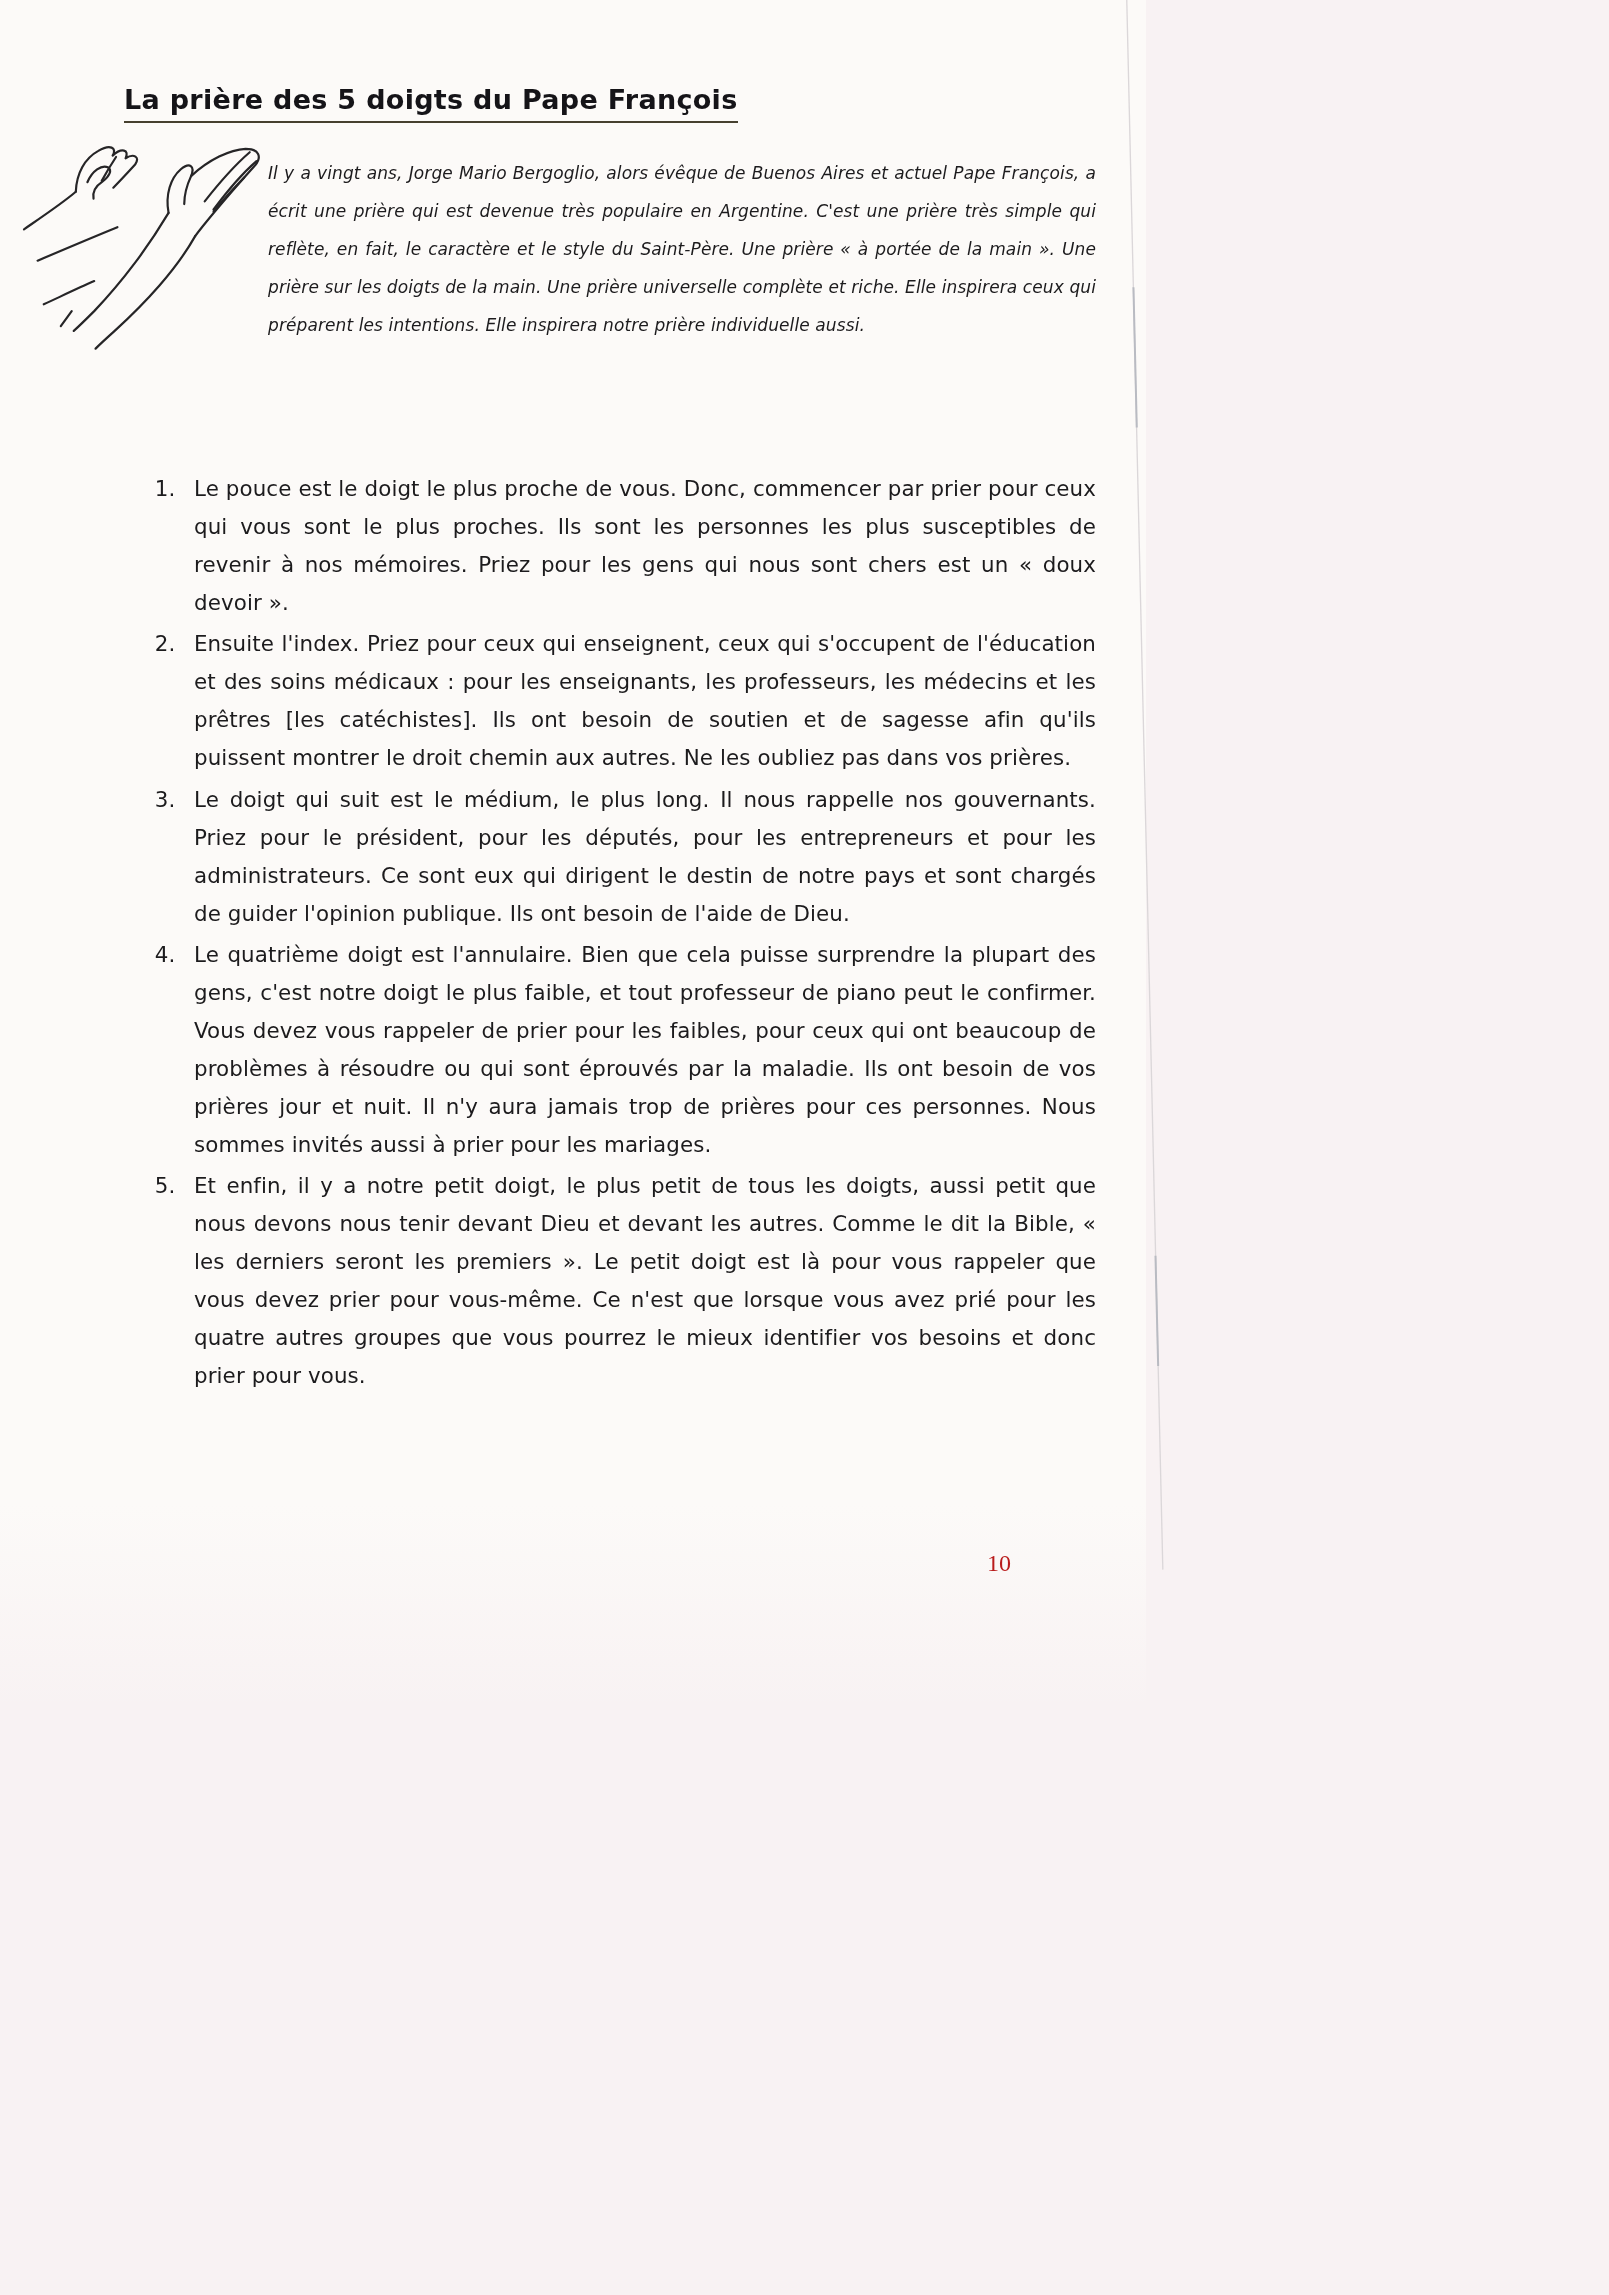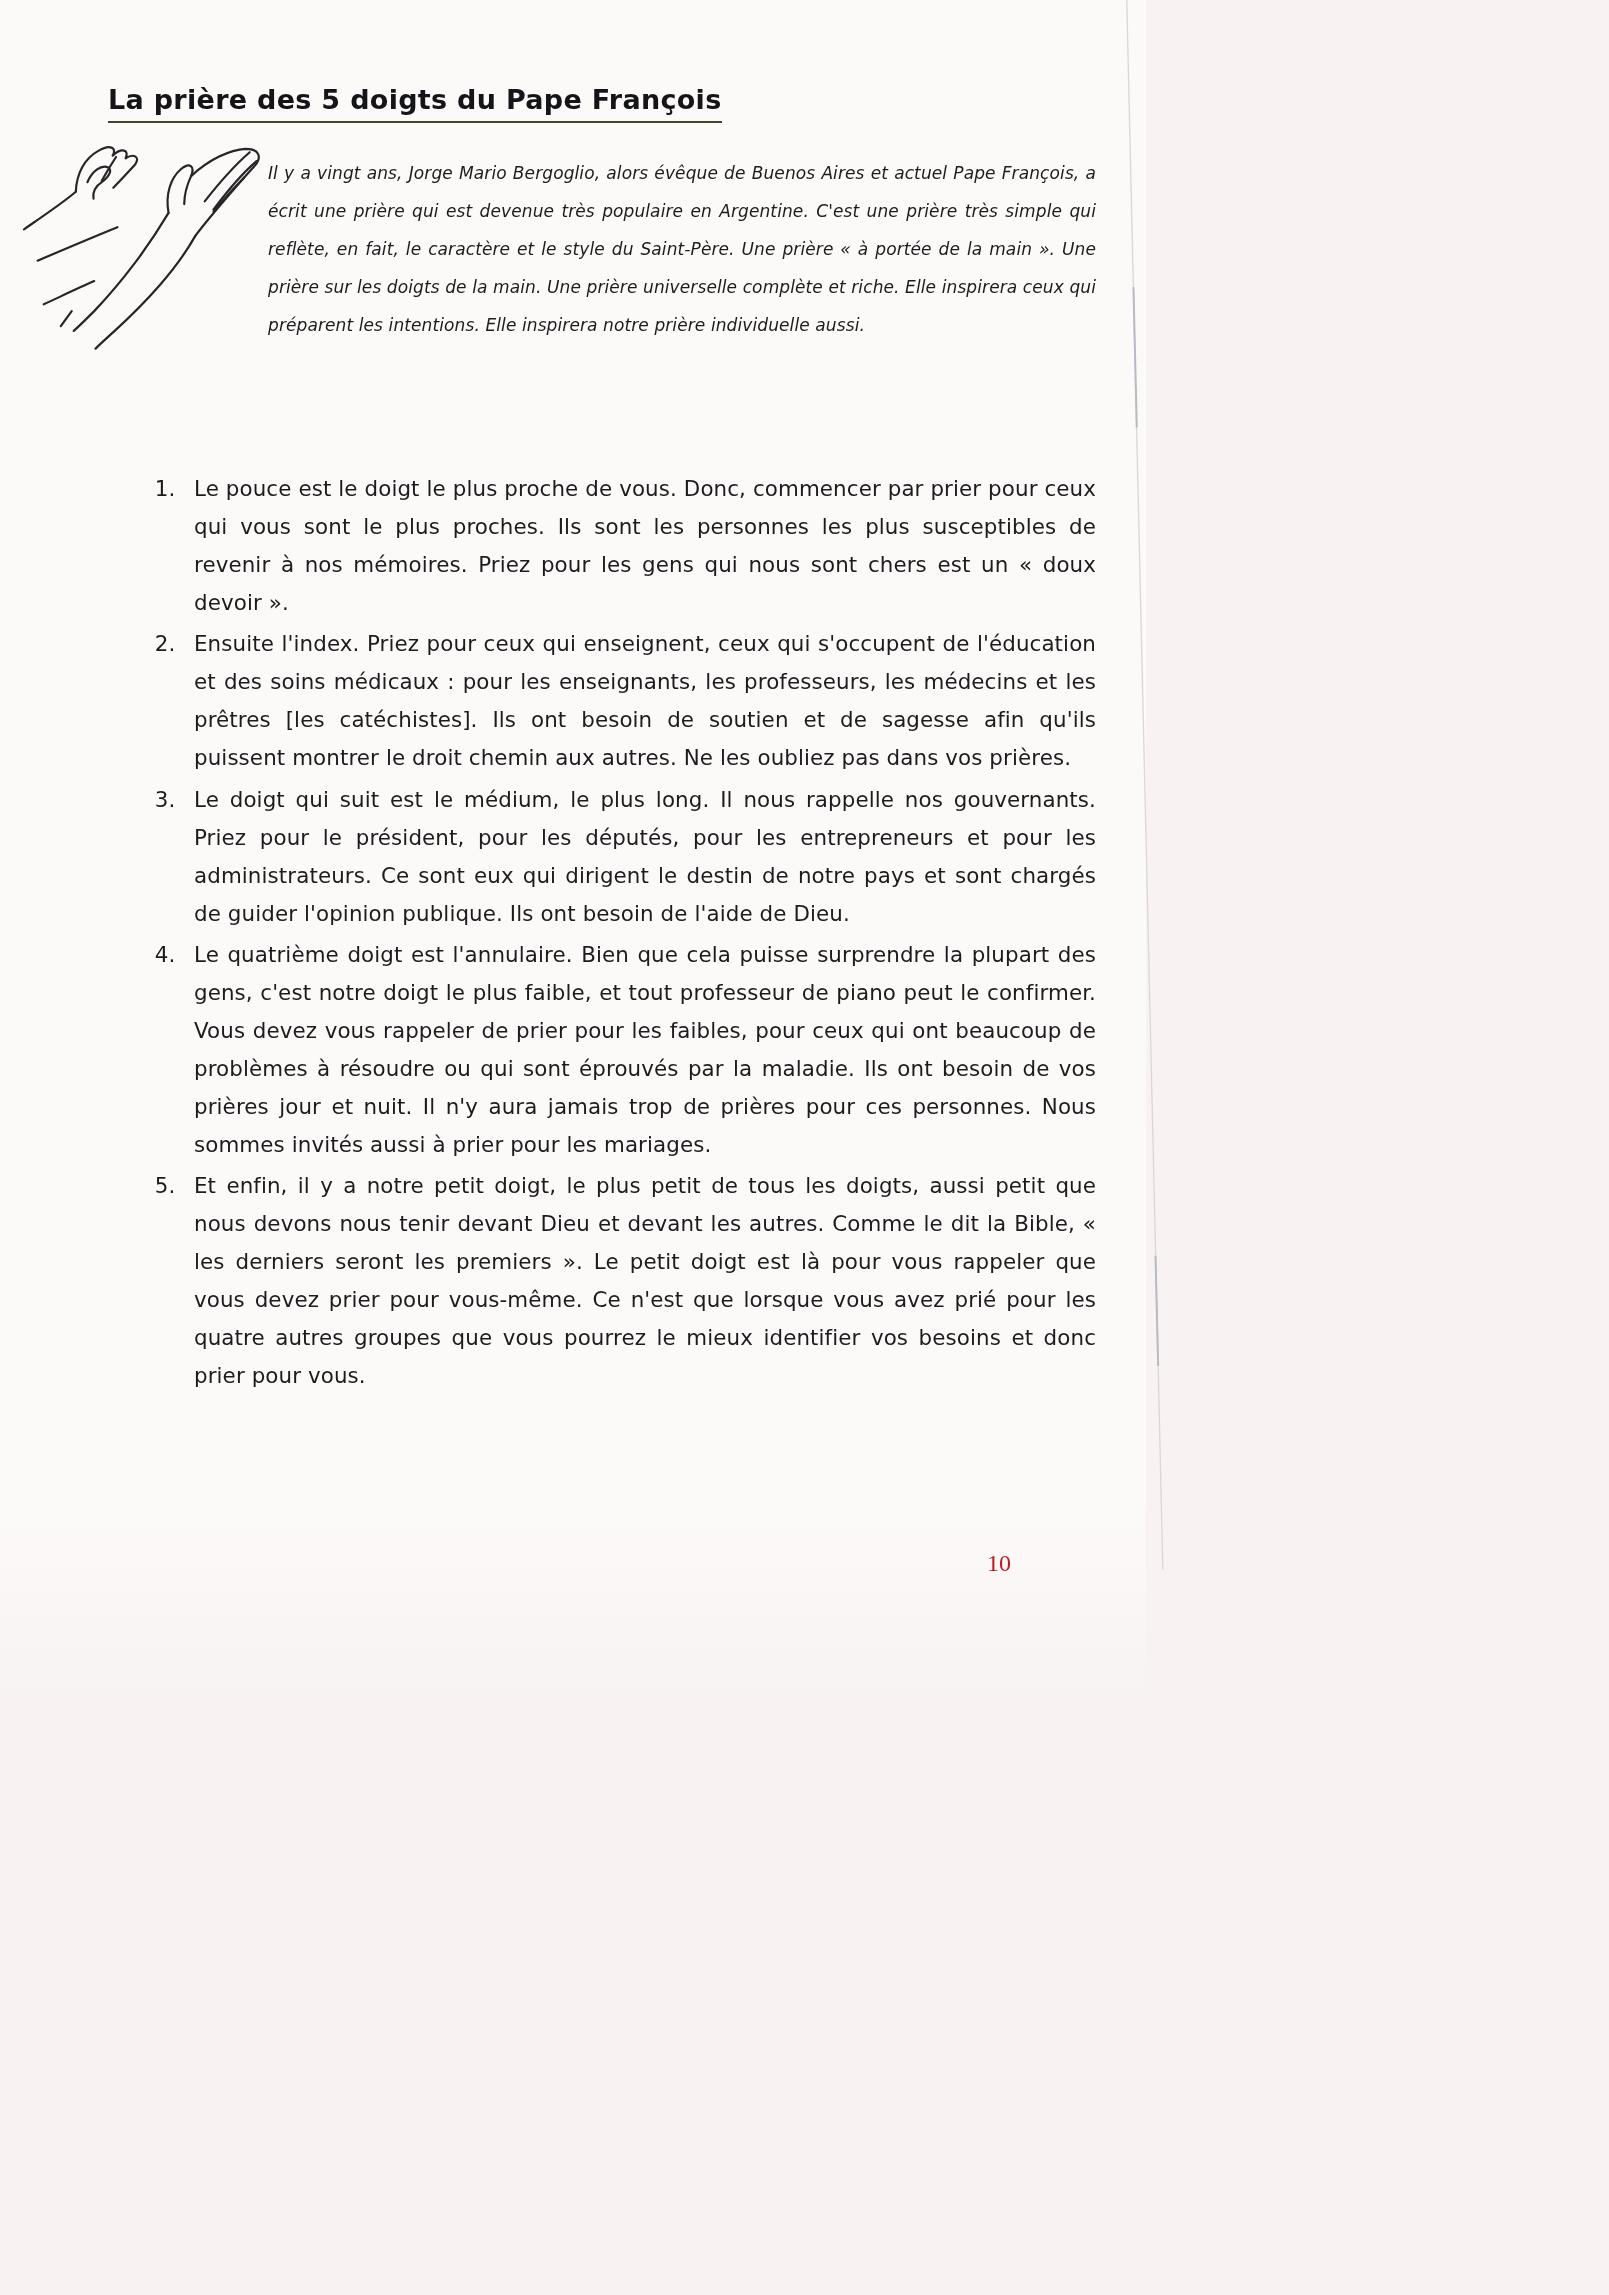--- a/index.html
+++ b/index.html
@@ -17,21 +17,21 @@
   }
   .paper {
     position: absolute;
     left: 0; top: 0;
     width: 1146px;
     height: 1710px;
     background: linear-gradient(to bottom, #fcfaf8 0%, #fcfaf8 88%, rgba(252,250,248,0) 100%);
   }
   .page-title {
     position: absolute;
-    left: 108px;
+    left: 124px;
     top: 84px;
     font-size: 27px;
     font-weight: 700;
     letter-spacing: 0.3px;
     color: #151418;
     border-bottom: 2.7px solid #46402f;
     padding-bottom: 6px;
     white-space: nowrap;
   }
   .intro {

